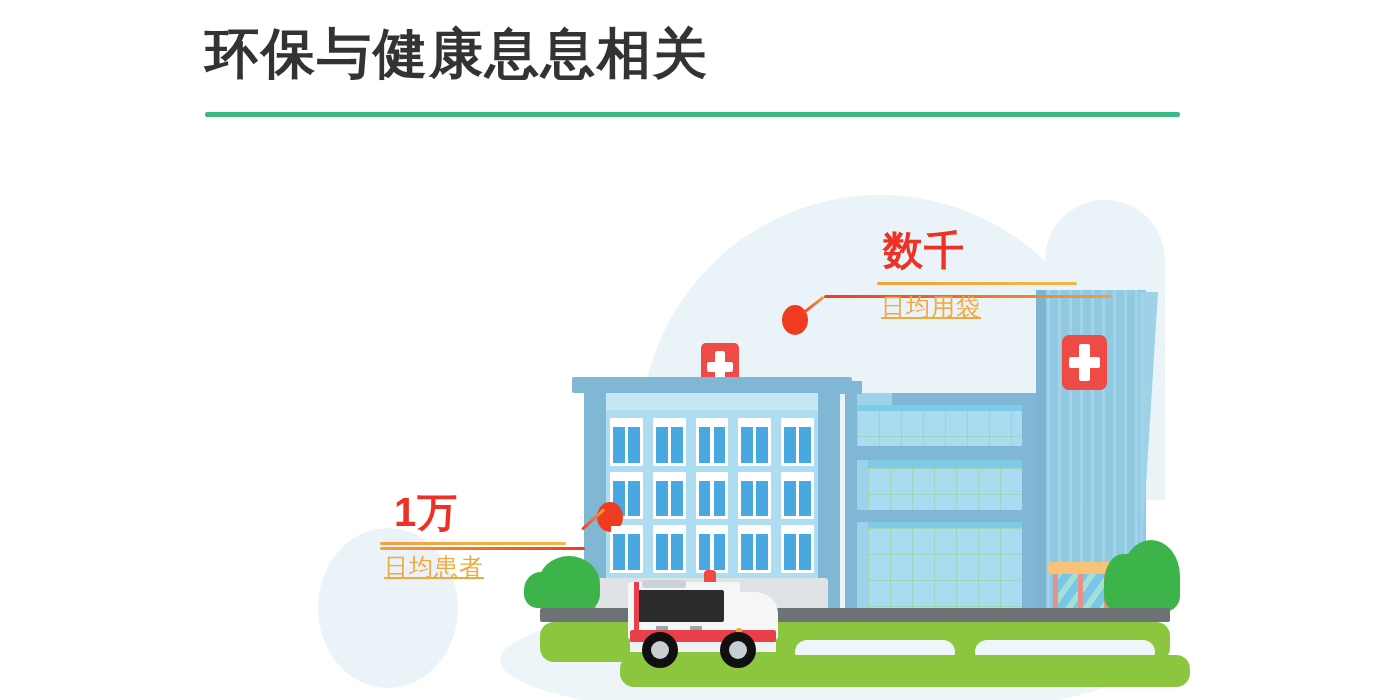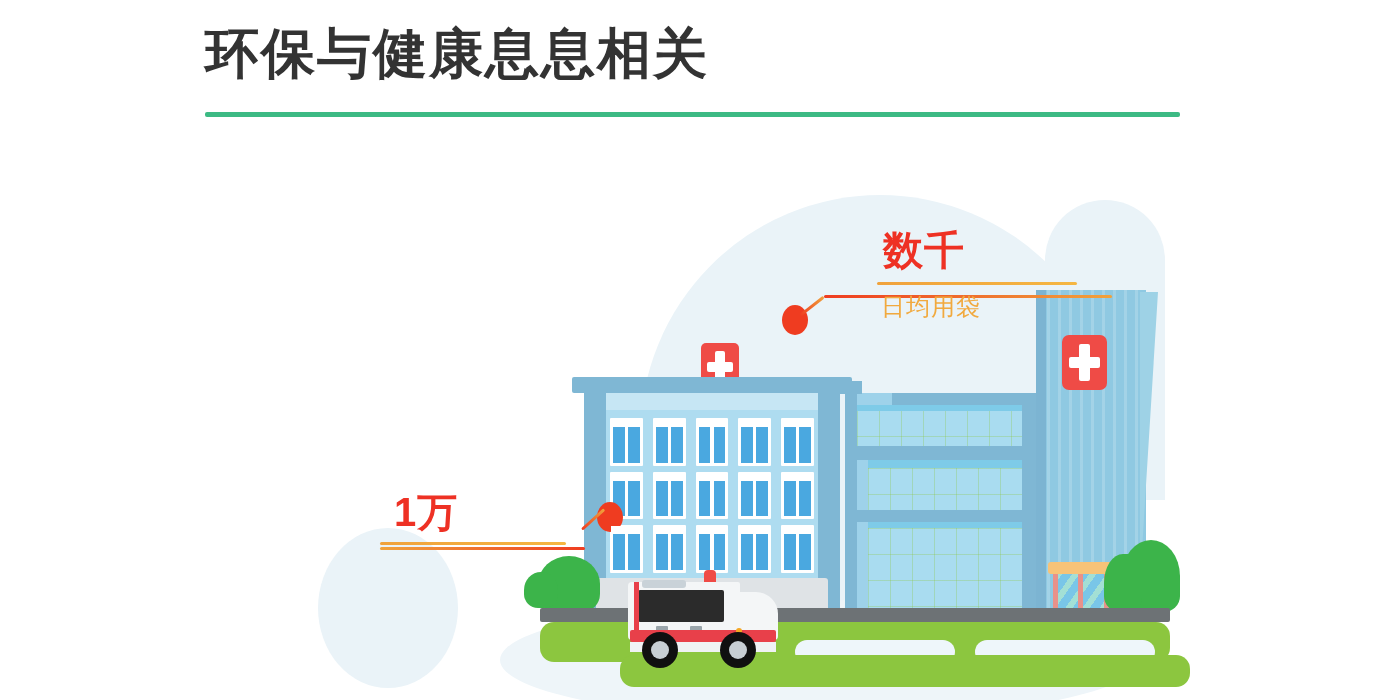--- a/index.html
+++ b/index.html
@@ -252,20 +252,21 @@
     font-size:40px; font-weight:bold; color:#ee3124; line-height:1;
     letter-spacing:1px; white-space:nowrap;
   }
   .anno-rule {
     height:3px; border-radius:2px;
     background:linear-gradient(90deg,#f0a23c,#f5b642);
   }
   .anno-sub {
     font-size:24px; color:#f1a93e; line-height:1; white-space:nowrap;
     letter-spacing:1px;
+    text-decoration:underline;
   }
   .anno-dot {
     position:absolute; width:26px; height:30px;
     background:#ef3c20; border-radius:50%;
   }
   .anno-leader {
     position:absolute; height:3px; border-radius:2px; transform-origin:left center;
     background:linear-gradient(90deg,#ef3c20,#f0a23c);
   }
 
@@ -449,16 +450,17 @@
       <div class="anno-rule"></div>
       <div class="anno-sub">日均用袋</div>
     </div>
 
     <div class="anno-dot" style="left:597px; top:502px;"></div>
     <div class="anno-leader" style="left:582px; top:528px; width:30px; transform:rotate(-42deg);"></div>
     <div class="anno-leader" style="left:380px; top:547px; width:205px; background:linear-gradient(90deg,#f0a23c,#ef3c20);"></div>
     <div class="anno" id="anno-left">
       <div class="anno-big">1万</div>
       <div class="anno-rule"></div>
+      <div class="anno-sub">日均患者</div>
     </div>
 
   </div>
 </div>
 
 </body></html>

